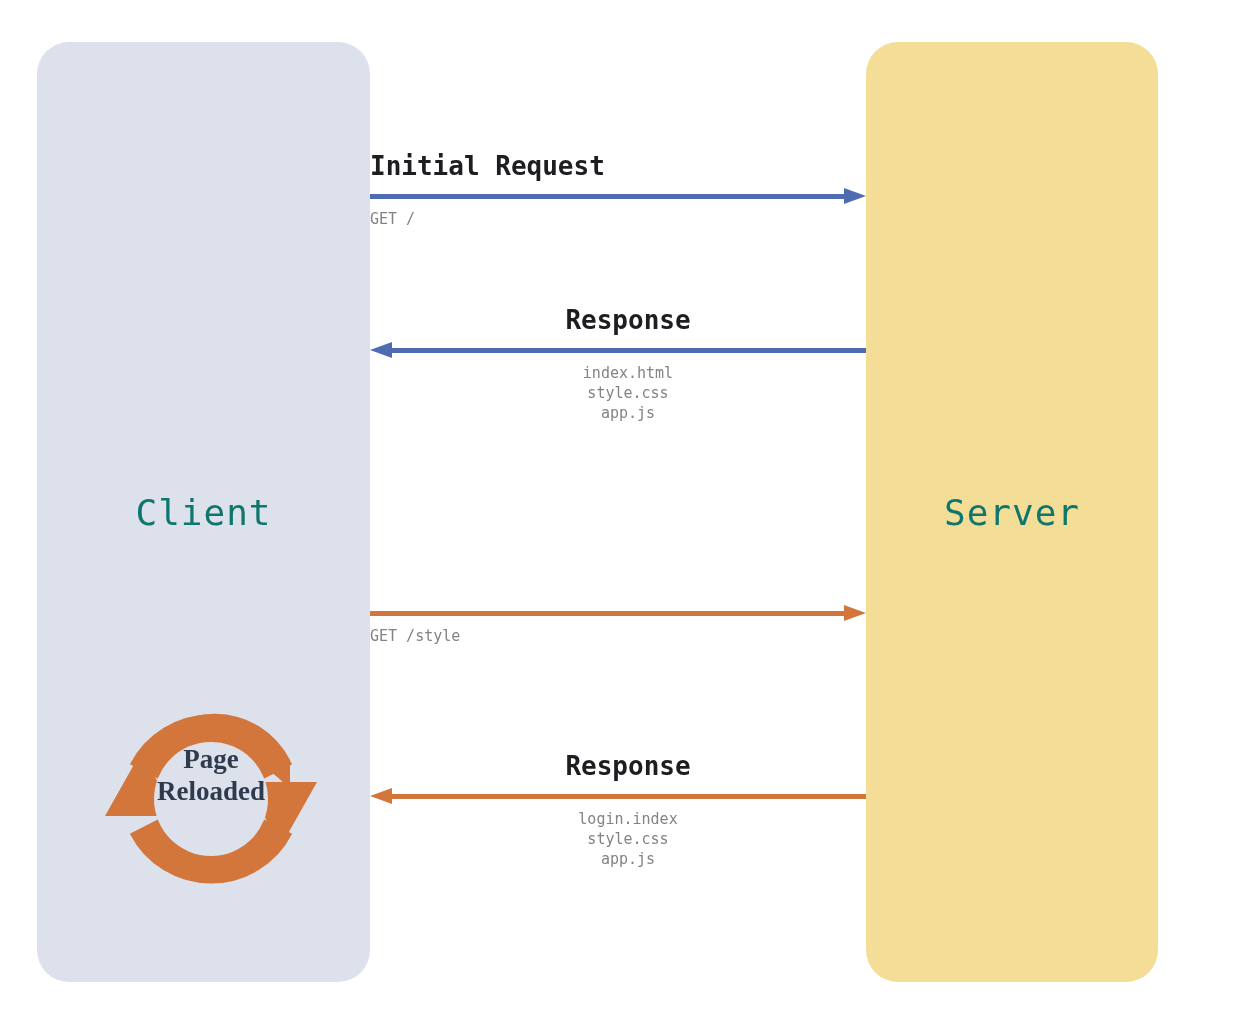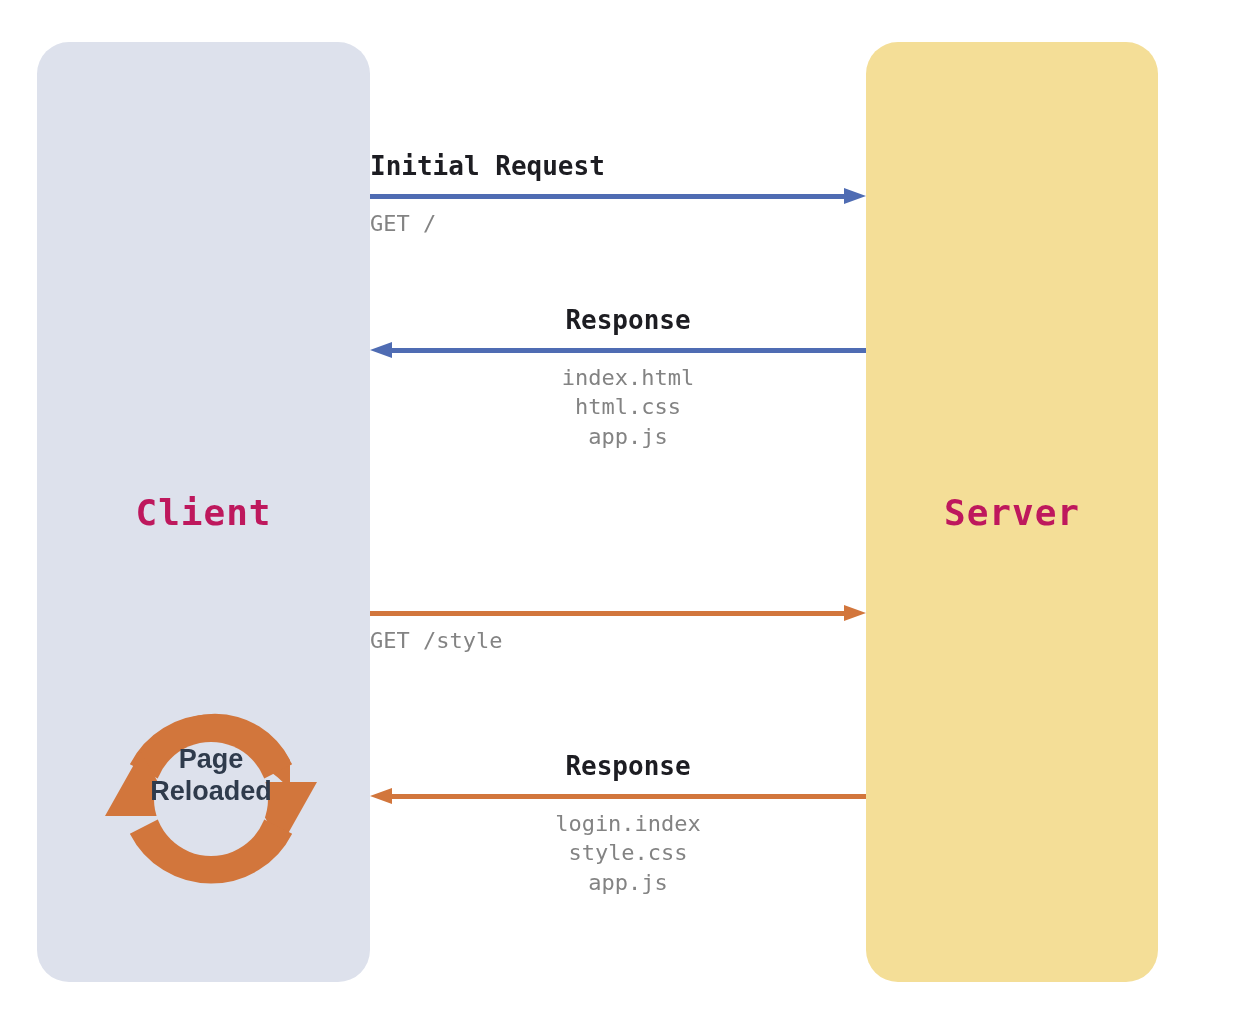--- a/index.html
+++ b/index.html
@@ -35,44 +35,44 @@
   }
   .panel-server {
     left: 866px;
     top: 42px;
     width: 292px;
     height: 940px;
     background: #f4de97;
   }
   .panel-label {
     font-family: "DejaVu Sans Mono", monospace;
-    font-weight: bold;
+    font-weight: normal;
     font-size: 36px;
     letter-spacing: 1px;
-    color: #be185d;
+    color: #0f766e;
     user-select: none;
   }
 
   
   .msg {
     position: absolute;
     left: 370px;
     width: 516px;
   }
   .msg-title {
     font-family: "DejaVu Sans Mono", monospace;
     font-weight: bold;
     font-size: 26px;
     color: #1d1d22;
     line-height: 1.1;
     white-space: nowrap;
   }
   .msg-detail {
     font-family: "DejaVu Sans Mono", monospace;
-    font-size: 22px;
+    font-size: 15px;
     color: #838383;
     line-height: 1.34;
     white-space: pre;
   }
   .align-left  { text-align: left;  }
   .align-right { text-align: center; }
 
   
   .arrow {
     position: relative;
@@ -116,21 +116,21 @@
     width: 236px;
     height: 226px;
   }
   .reload svg { display: block; }
   .reload-label {
     position: absolute;
     left: 0;
     top: 58px;
     width: 236px;
     text-align: center;
-    font-family: Liberation Sans, sans-serif;
+    font-family: Liberation Serif, serif;
     font-weight: bold;
     font-size: 27px;
     line-height: 1.18;
     color: #2f3b4c;
     white-space: pre-line;
     pointer-events: none;
   }
 </style>
 </head>
 <body>
@@ -154,21 +154,21 @@
     <div class="msg-detail align-left">GET /</div>
   </div>
 
   <div class="msg" style="top:306px">
     <div class="msg-title align-right">Response</div>
     <div class="arrow arrow-left c-blue">
       <span class="shaft"></span>
       <span class="head"></span>
     </div>
     <div class="msg-detail align-right">index.html
-html.css
+style.css
 app.js</div>
   </div>
 
   <div class="msg" style="top:598px">
     <div class="arrow arrow-right c-orange">
       <span class="shaft"></span>
       <span class="head"></span>
     </div>
     <div class="msg-detail align-left">GET /style</div>
   </div>

